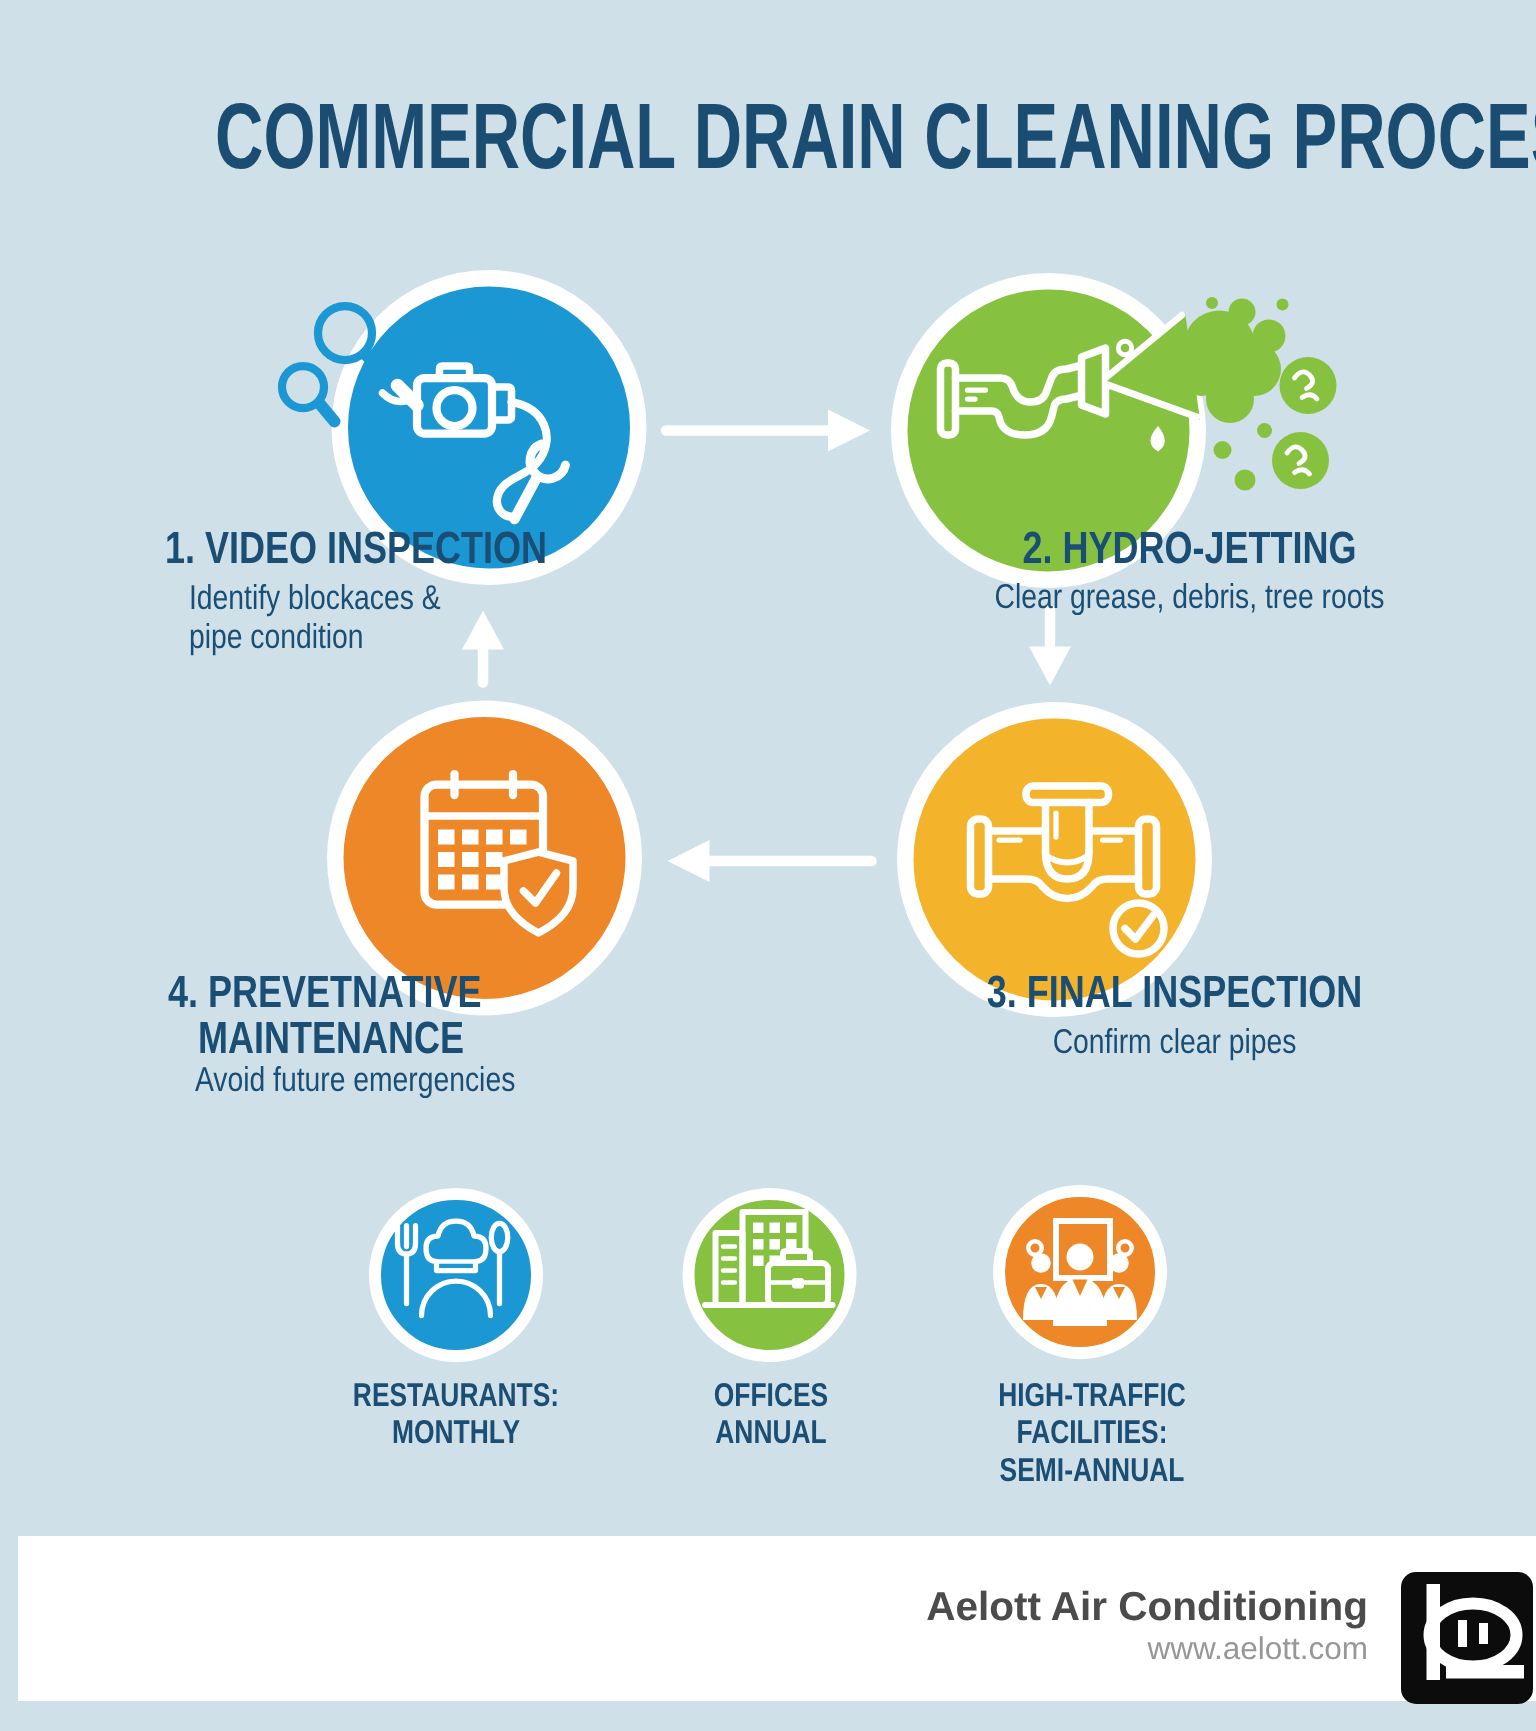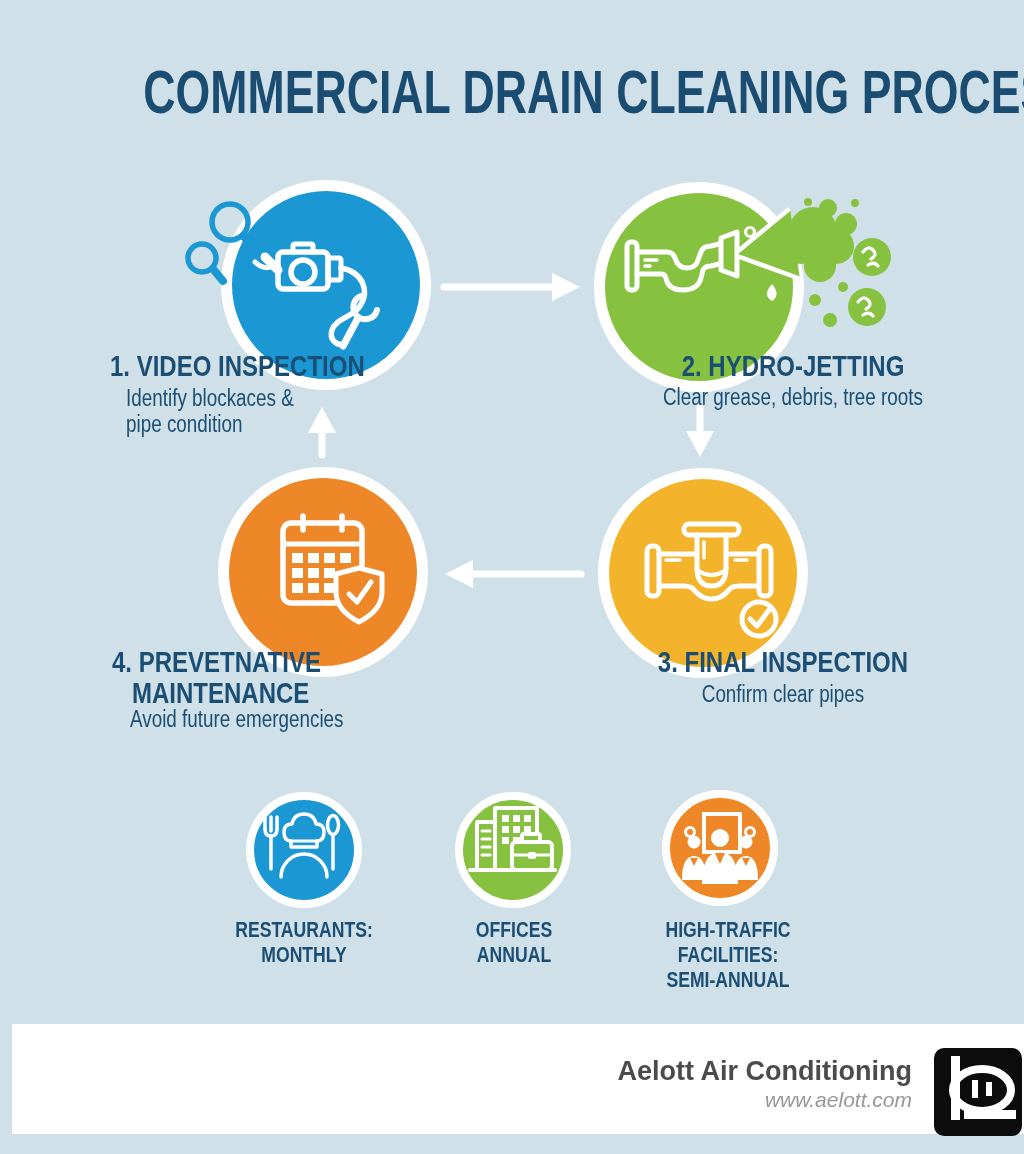--- a/index.html
+++ b/index.html
@@ -44,21 +44,21 @@
                transform-origin:center top;z-index:4;}
   .t1{left:174px;top:917px;}
   .t2{left:384px;top:917px;}
   .t3{left:598px;top:917px;}
 
   .overlay{position:absolute;z-index:3;}
   .arrow{position:absolute;z-index:2;}
 
   .footer{position:absolute;left:12px;top:1024px;width:1024px;height:110px;background:#ffffff;}
   .company{position:absolute;right:124px;top:32px;font-weight:bold;font-size:27px;color:#4b4b4b;}
-  .website{position:absolute;right:124px;top:64px;font-size:21px;color:#979797;font-style:italic;}
+  .website{position:absolute;right:124px;top:64px;font-size:21px;color:#979797;}
   .logo{position:absolute;left:922px;top:24px;width:88px;height:88px;background:#0c0c0c;border-radius:10px;}
 
   svg{display:block;overflow:visible;}
 </style>
 </head>
 <body>
 
 <div class="canvas">
 
   <h1 class="title">COMMERCIAL DRAIN CLEANING PROCESS</h1>

